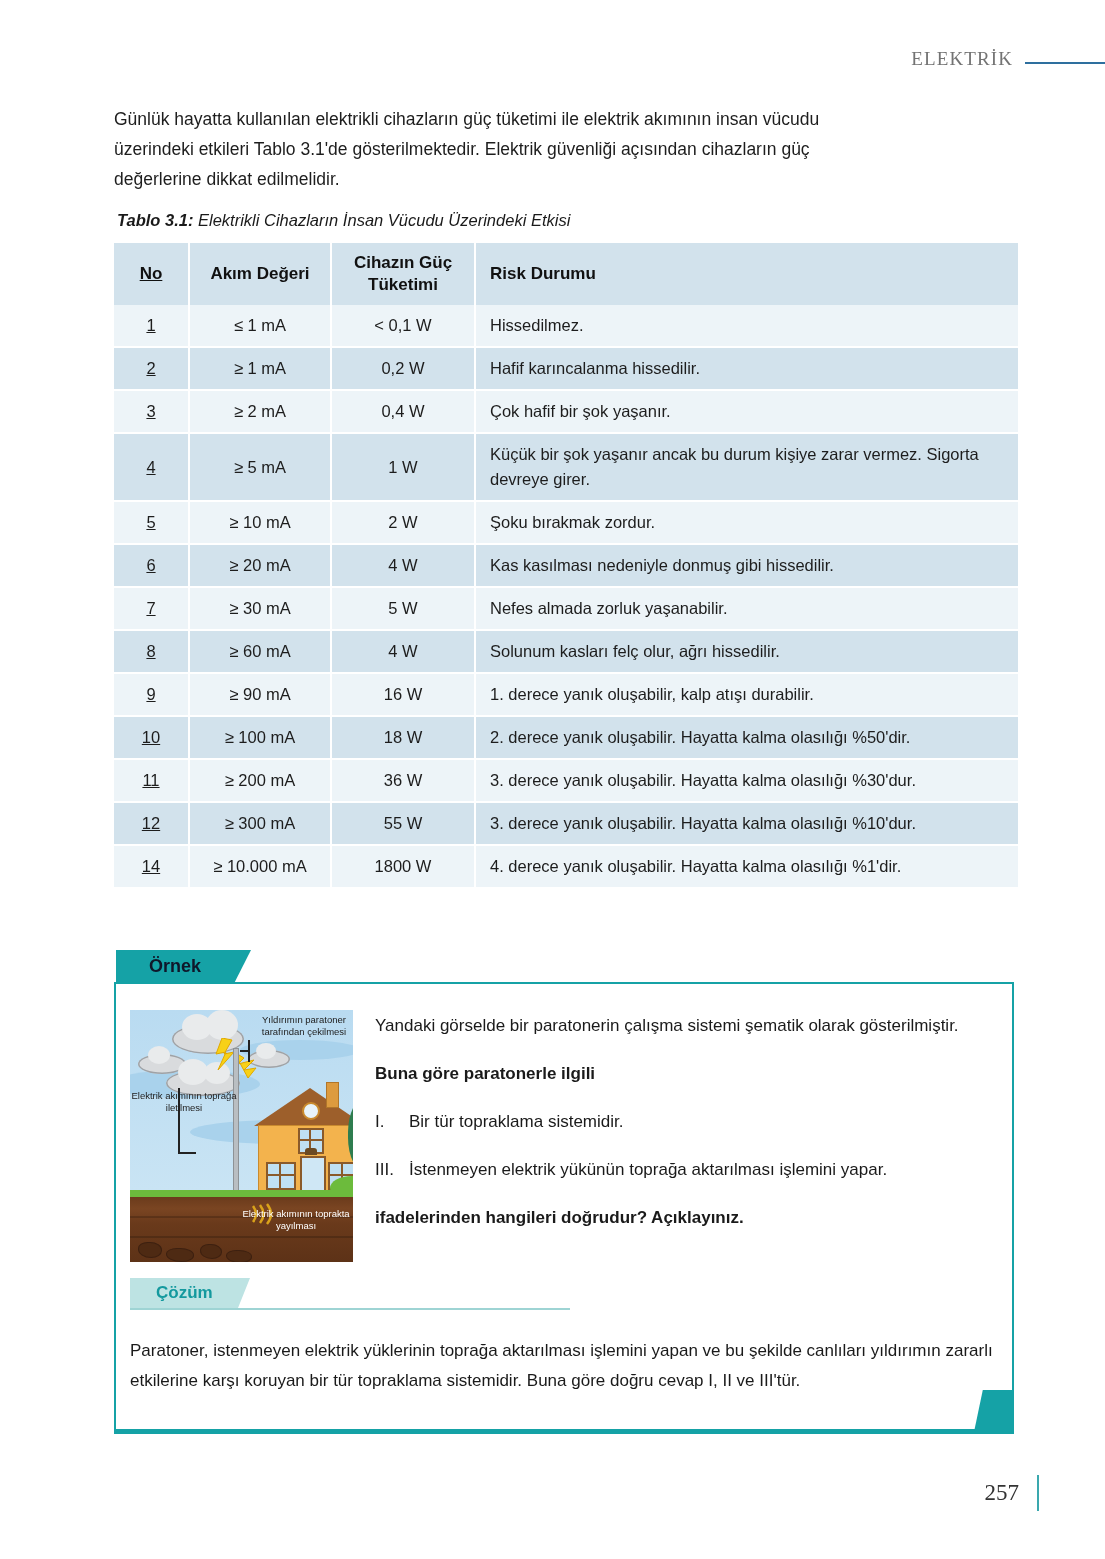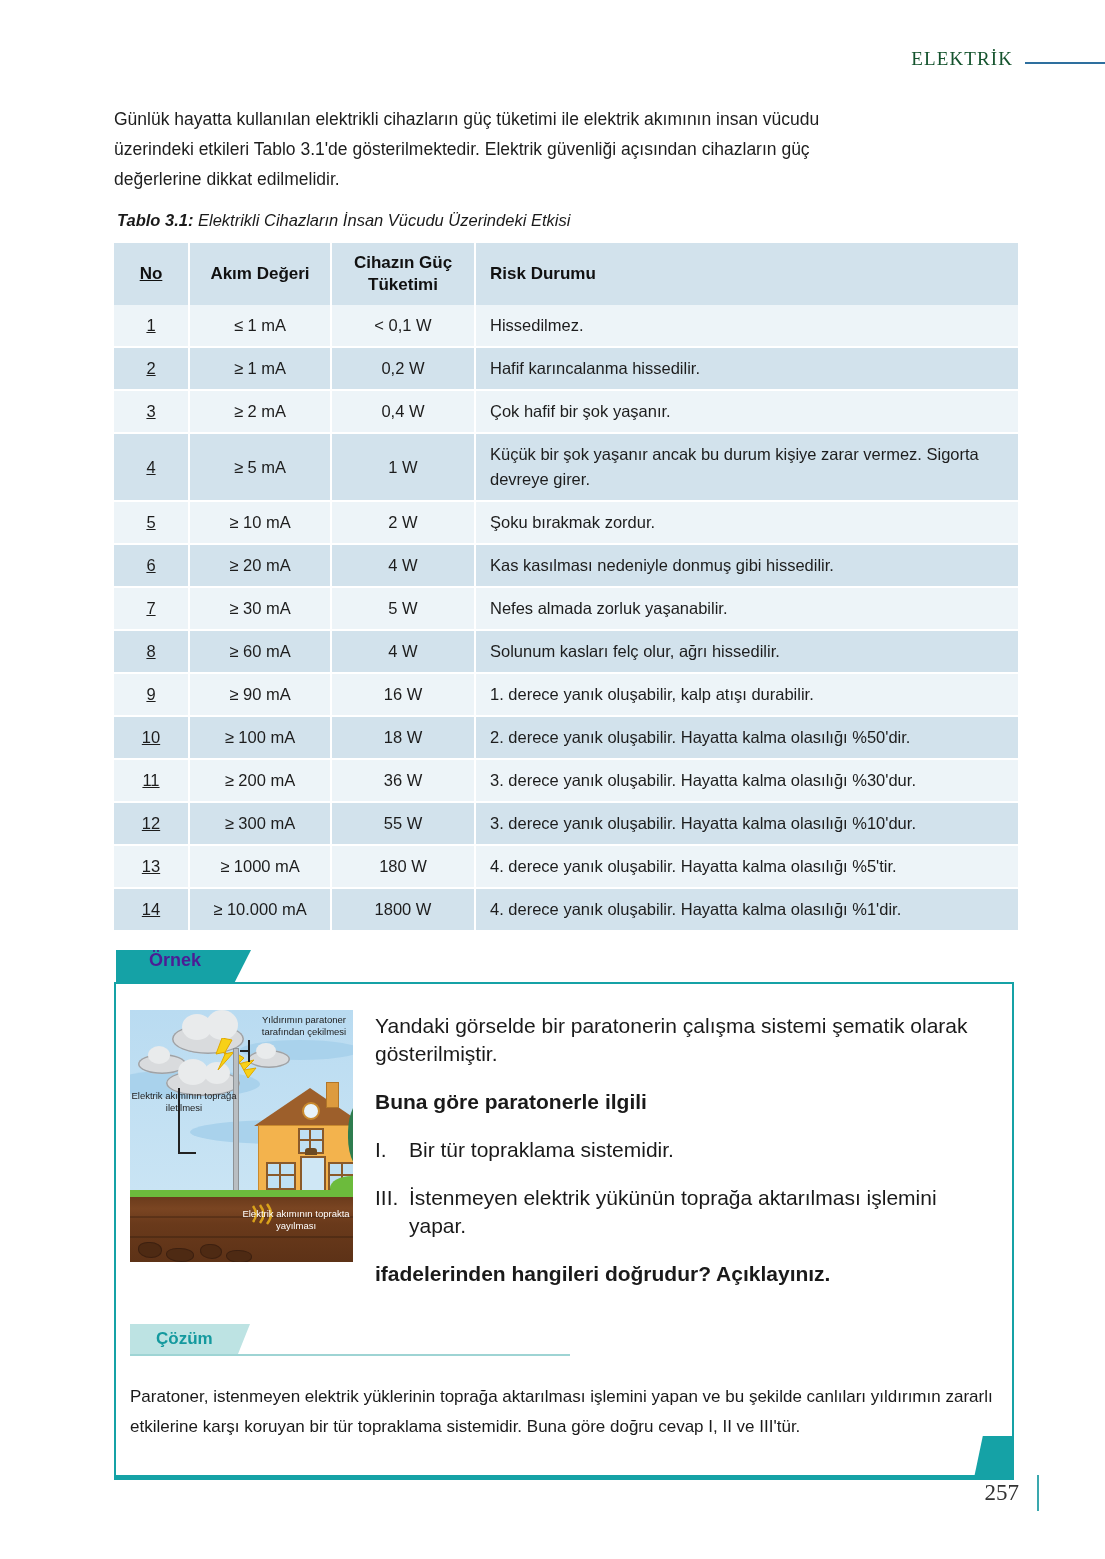--- a/index.html
+++ b/index.html
@@ -24,21 +24,21 @@
     left: 0;
     height: 34px;
     display: flex;
     align-items: center;
     justify-content: flex-end;
   }
   .header-title {
     font-family: "Liberation Serif", serif;
     font-size: 19px;
     letter-spacing: 1.1px;
-    color: #14532d;
+    color: #737373;
   }
   .header-rule {
     width: 80px;
     height: 2px;
     background: #2e6f9e;
     margin-left: 12px;
     margin-top: 8px;
   }
 
   
@@ -110,24 +110,25 @@
     position: absolute;
     left: 114px;
     top: 950px;
     width: 900px;
   }
   .tab-ornek {
     position: relative;
     width: 135px;
     height: 32px;
     background: #15a2a6;
-    color: #4c1d95;
+    color: #0f172a;
     font-weight: bold;
     font-size: 18px;
     display: flex;
+    align-items: center;
     padding-left: 33px;
     box-sizing: border-box;
     clip-path: polygon(0 0, 100% 0, 88% 100%, 0 100%);
     margin-left: 2px;
   }
   .example-box {
     border: 2px solid #15a2a6;
     border-top: 2px solid #15a2a6;
     background: #ffffff;
     position: relative;
@@ -233,21 +234,21 @@
     line-height: 11.5px;
     color: #222;
     text-align: center;
   }
   .illus-label.white { color: #ffffff; }
   .brkt { position: absolute; background: #222; }
 
   
   .ex-text {
     flex: 1 1 auto;
-    font-size: 21px;
+    font-size: 17px;
     line-height: 28px;
     padding-top: 2px;
   }
   .ex-text p { margin: 0 0 20px 0; }
   .ex-text p.bold { font-weight: bold; }
   .roman-item {
     display: flex;
     margin: 0 0 20px 0;
   }
   .roman-num { flex: 0 0 34px; }
@@ -410,26 +411,20 @@
         <td class="col-no">11</td>
         <td class="col-akim">≥ 200 mA</td>
         <td class="col-guc">36 W</td>
         <td class="col-risk">3. derece yanık oluşabilir. Hayatta kalma olasılığı %30'dur.</td>
       </tr>
       <tr>
         <td class="col-no">12</td>
         <td class="col-akim">≥ 300 mA</td>
         <td class="col-guc">55 W</td>
         <td class="col-risk">3. derece yanık oluşabilir. Hayatta kalma olasılığı %10'dur.</td>
-      </tr>
-      <tr>
-        <td class="col-no">13</td>
-        <td class="col-akim">≥ 1000 mA</td>
-        <td class="col-guc">180 W</td>
-        <td class="col-risk">4. derece yanık oluşabilir. Hayatta kalma olasılığı %5'tir.</td>
       </tr>
       <tr>
         <td class="col-no">14</td>
         <td class="col-akim">≥ 10.000 mA</td>
         <td class="col-guc">1800 W</td>
         <td class="col-risk">4. derece yanık oluşabilir. Hayatta kalma olasılığı %1'dir.</td>
       </tr>
     </tbody>
 </table>
 

